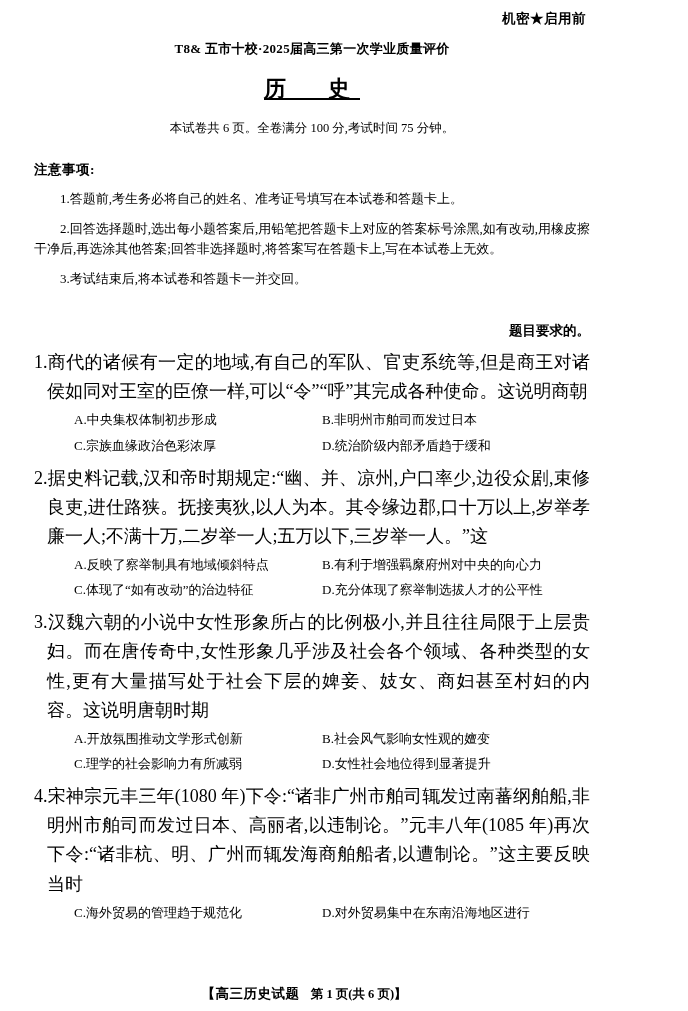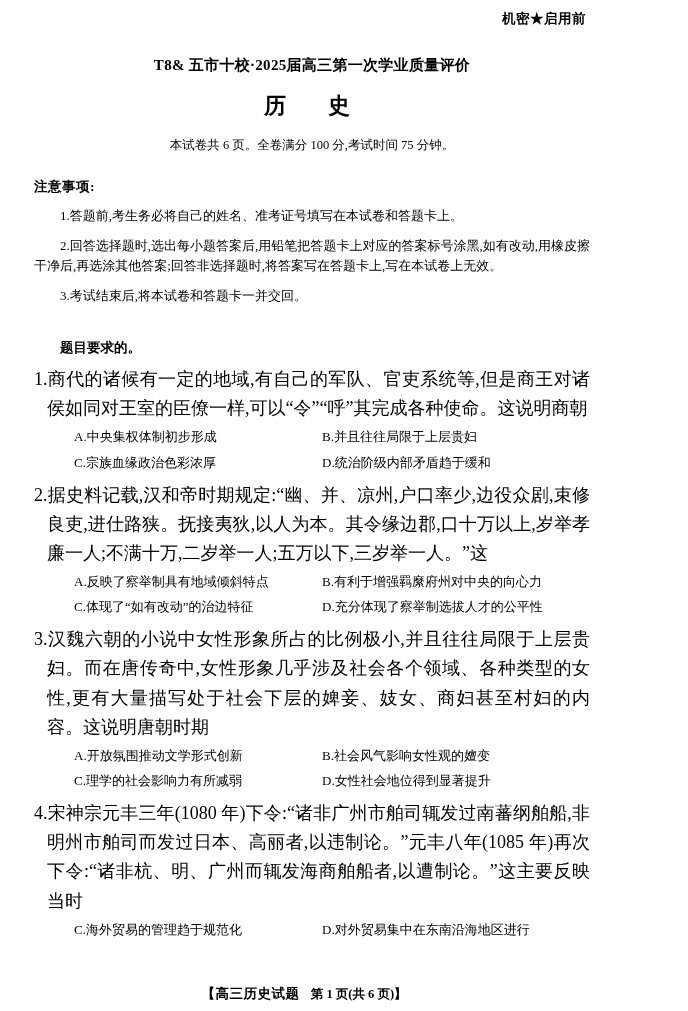--- a/index.html
+++ b/index.html
@@ -24,32 +24,33 @@
   }
   .secret {
     text-align: right;
     font-size: 13.5px;
     font-weight: bold;
     letter-spacing: 0.5px;
     margin: 2px 4px 0 0;
   }
   .title-main {
     text-align: center;
-    font-size: 15px;
-    font-weight: bold;
-    margin-top: 28px;
+    font-size: 13px;
+    font-weight: bold;
+    margin-top: 12px;
     letter-spacing: 0.3px;
     white-space: nowrap;
   }
   .subject {
     text-align: center;
     font-size: 22px;
     font-weight: bold;
     letter-spacing: 10px;
     margin-top: 16px;
+    text-decoration: underline;
   }
   .paper-info {
     text-align: center;
     font-size: 12.5px;
     margin-top: 16px;
   }
   .notice-head {
     font-size: 13.5px;
     font-weight: bold;
     margin-top: 24px;
@@ -65,20 +66,21 @@
   .sec-head {
     font-size: 13.5px;
     font-weight: bold;
     margin-top: 30px;
     line-height: 1.6;
     text-indent: 0;
   }
   .sec-head .ind {
     display: block;
     text-indent: 26px;
+    text-align: right;
   }
   .q {
     font-size: 18px;
     margin-top: 7px;
     line-height: 1.62;
     text-align: justify;
   }
   .q .stem {
     display: block;
     text-indent: 0;
@@ -142,21 +144,21 @@
 
   <div class="sec-head">
     <span class="ind">题目要求的。</span>
   </div>
 
   <div class="q">
     <span class="stem">1.商代的诸候有一定的地域,有自己的军队、官吏系统等,但是商王对诸侯如同对王室的臣僚一样,可以“令”“呼”其完成各种使命。这说明商朝</span>
   </div>
   <div class="opts">
     <div class="col left">A.中央集权体制初步形成</div>
-    <div class="col right">B.并且往往局限于上层贵妇</div>
+    <div class="col right">B.非明州市舶司而发过日本</div>
   </div>
   <div class="opts">
     <div class="col left">C.宗族血缘政治色彩浓厚</div>
     <div class="col right">D.统治阶级内部矛盾趋于缓和</div>
   </div>
 
   <div class="q">
     <span class="stem">2.据史料记载,汉和帝时期规定:“幽、并、凉州,户口率少,边役众剧,束修良吏,进仕路狭。抚接夷狄,以人为本。其令缘边郡,口十万以上,岁举孝廉一人;不满十万,二岁举一人;五万以下,三岁举一人。”这</span>
   </div>
   <div class="opts">

